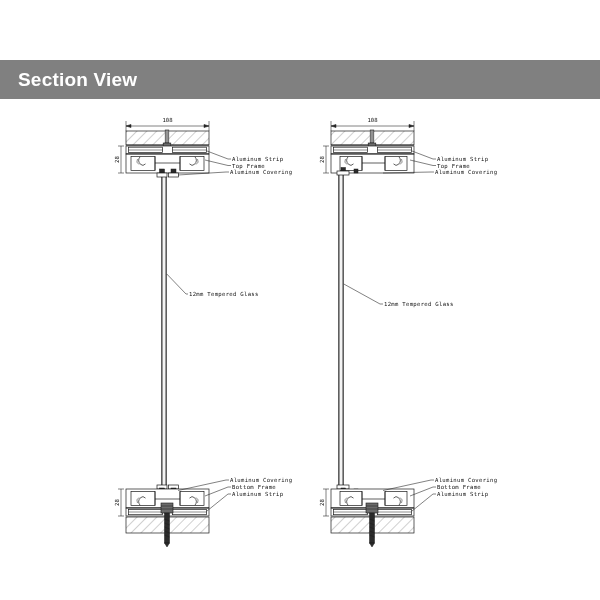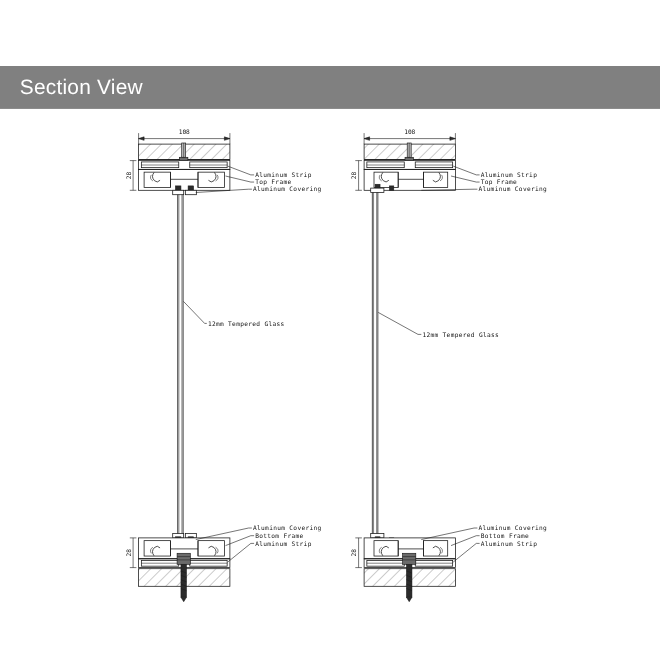--- a/index.html
+++ b/index.html
@@ -31,21 +31,21 @@
     background: #808080;
   }
   #header-title {
     position: absolute;
     left: 18px;
     top: 50%;
     transform: translateY(-50%);
     color: #ffffff;
     font-size: 19px;
     font-family: "Liberation Sans", sans-serif;
-    font-weight: normal;
+    font-weight: bold;
     letter-spacing: 0.2px;
     white-space: nowrap;
   }
   
   #drawing {
     position: absolute;
     left: 0;
     top: 99px;
     width: 600px;
     height: 501px;

